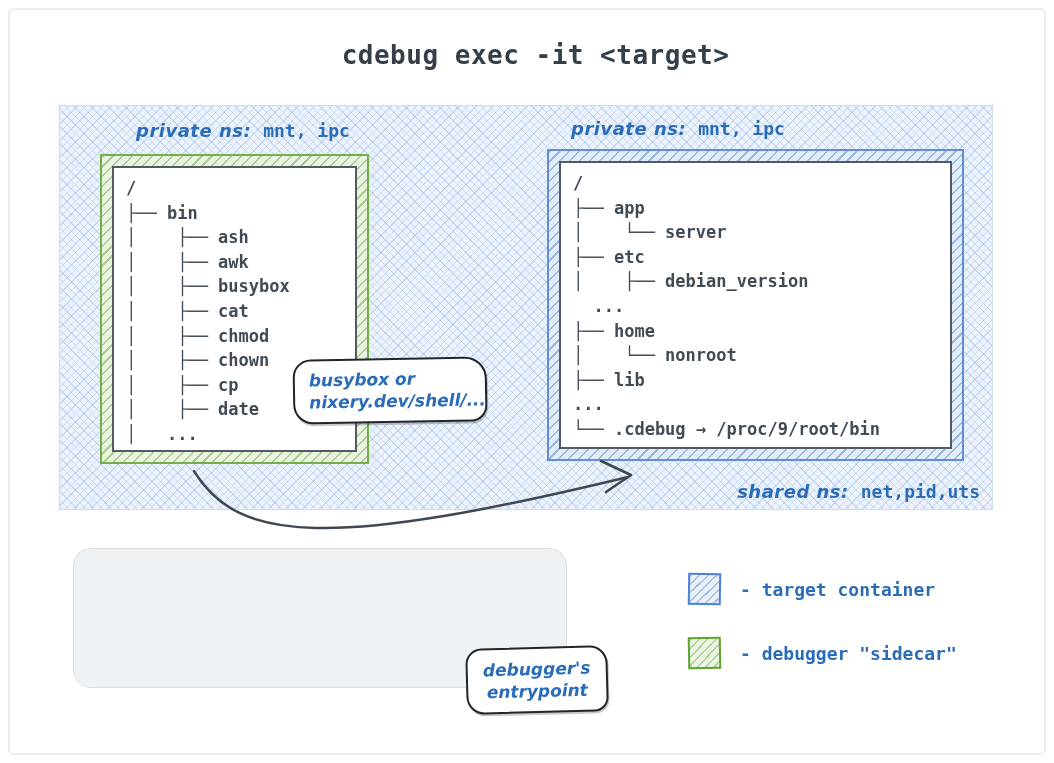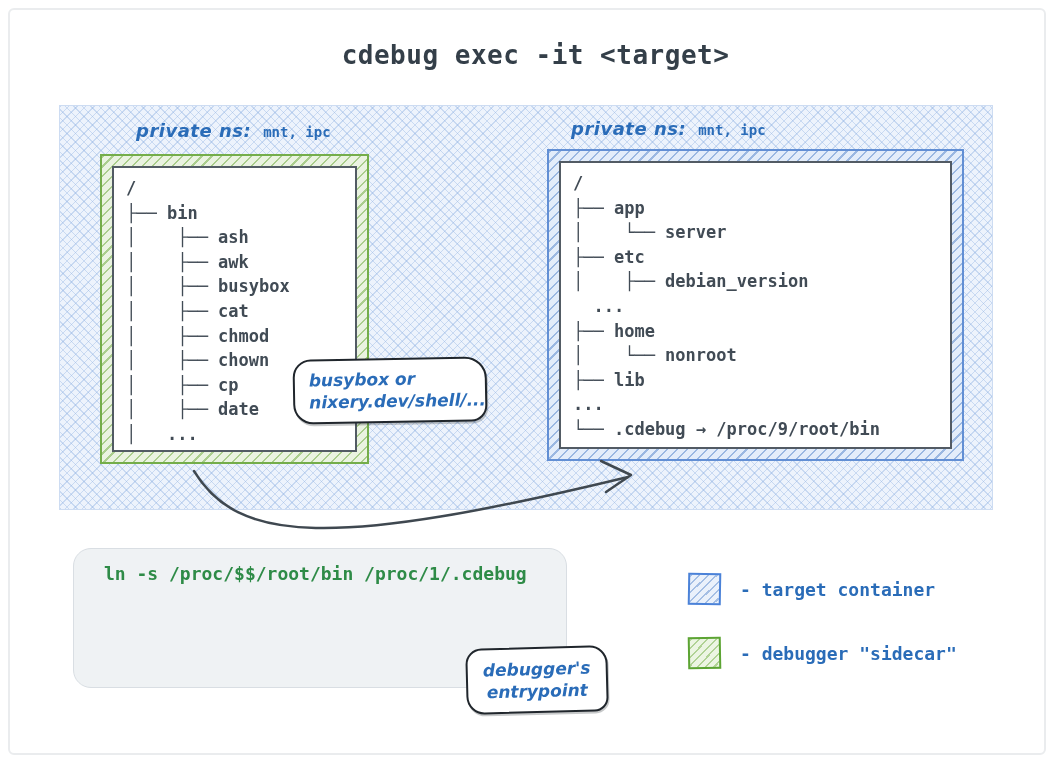--- a/index.html
+++ b/index.html
@@ -31,21 +31,21 @@
       repeating-linear-gradient(135deg, rgba(140,175,225,0.38) 0px, rgba(140,175,225,0.38) 1px, transparent 1px, transparent 6px);
     border: 1px solid #cddcf2;
   }
   .ns-label { position: absolute; white-space: nowrap; color: #2a6cb8; }
   .ns-label .hand {
     font-family: "DejaVu Sans", sans-serif; font-style: italic; font-weight: 600;
     font-size: 18px; letter-spacing: 0.5px;
   }
   .ns-label .mono {
     font-family: "DejaVu Sans Mono", monospace; font-weight: 600;
-    font-size: 14px; margin-left: 12px;
+    font-size: 18px; margin-left: 12px;
   }
   .ns-left  { left: 76px; top: 14px; }
   .ns-right { left: 511px; top: 12px; }
   .ns-shared { right: 12px; bottom: 7px; }
   
   .hatch-box { position: absolute; padding: 10px; }
   .hatch-box.green {
     left: 40px; top: 48px; width: 269px; height: 310px;
     border: 2px solid #74ad4a;
     background-color: #eaf3e1;
@@ -168,35 +168,37 @@
 │    ├── debian_version
   ...
 ├── home
 │    └── nonroot
 ├── lib
 ...
 └── .cdebug → /proc/9/root/bin</pre>
     </div>
   </div>
 
+  <div class="ns-label ns-shared">
+    <span class="hand">shared ns:</span><span class="mono">net,pid,uts</span>
+  </div>
 
 </div>
 
 <svg class="arrow" viewBox="0 0 1054 763" xmlns="http://www.w3.org/2000/svg">
   <path d="M194,471 C238,543 330,549 628,477" fill="none" stroke="#3f4850" stroke-width="2.5" stroke-linecap="round"></path>
   <path d="M601,461 L631,475 M631,475 L606,492" fill="none" stroke="#3f4850" stroke-width="2.5" stroke-linecap="round"></path>
 </svg>
 
 <div class="bubble tools">
   <div>busybox or</div>
   <div>nixery.dev/shell/...</div>
 </div>
 
 <div class="codeblock">
-  <div class="code-line">ln -s /proc/$$/root/bin /proc/1/.cdebug</div>
 </div>
 
 <div class="bubble entry">
   <div>debugger's</div>
   <div>entrypoint</div>
 </div>
 
 <div class="legend-swatch blue"></div>
 <div class="legend-label row1">- target container</div>
 

